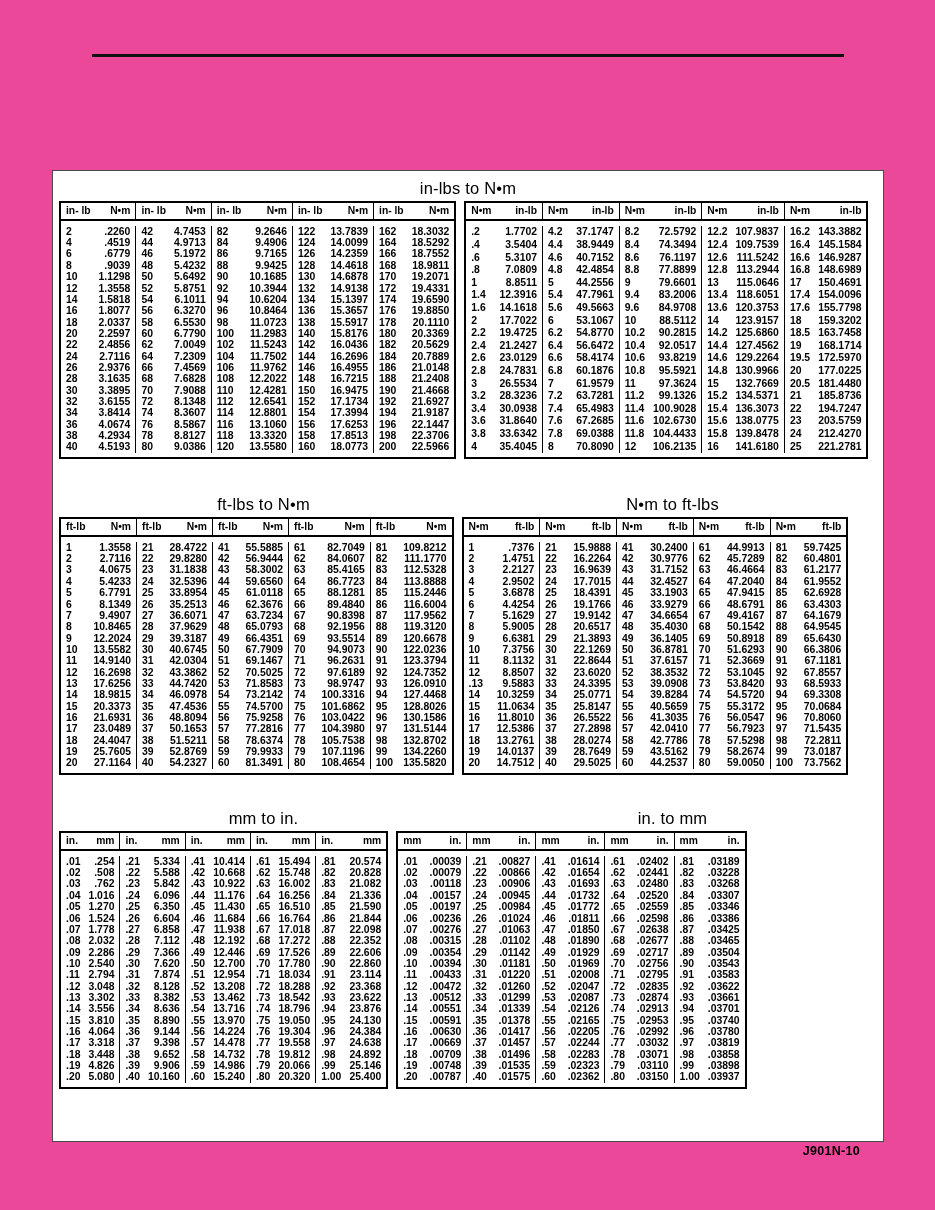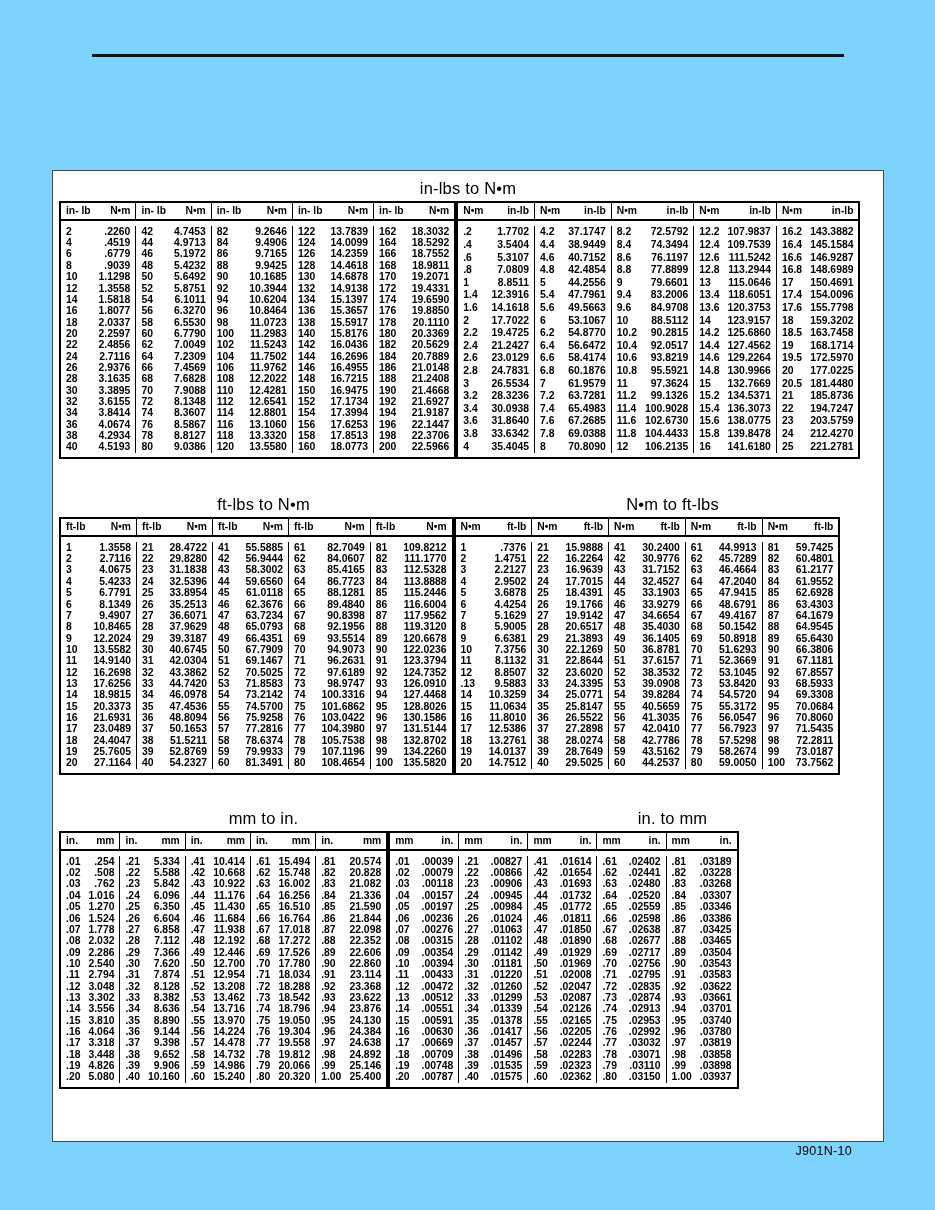--- a/index.html
+++ b/index.html
@@ -6,21 +6,21 @@
   body{
     width:935px;height:1210px;
     background:#ffffff;
     font-family:"Liberation Sans", sans-serif;
     color:#000;
     position:relative;
     overflow:hidden;
   }
   .page{
     position:absolute;inset:0;
-    background:#7dd3fc;
+    background:#ec4899;
   }
   
   .top-rule{
     position:absolute;
     left:92px;top:54px;width:752px;height:3px;
     background:#111;
   }
   
   .frame{
     position:absolute;
@@ -46,21 +46,21 @@
     flex:1 1 0;
     text-align:center;
     font-size:16.5px;
     letter-spacing:.2px;
     white-space:nowrap;
   }
 
   .tables{
     display:flex;
     width:100%;
-    gap:0;
+    gap:8px;
   }
   table.conv{
     border-collapse:collapse;
     border:2.2px solid #000;
     background:#fff;
     table-layout:fixed;
   }
   table.conv th{
     font-size:10.3px;
     font-weight:bold;
@@ -83,22 +83,22 @@
   
   table.conv td.k.sep, table.conv th.k.sep{border-left:1.6px solid #000;}
   
   tr.pad td{height:5px;line-height:5px;padding:0;}
   tr.padb td{height:4px;line-height:4px;padding:0;}
   .code-wrap{
     position:absolute;
     left:52px;top:1142px;width:832px;height:30px;
   }
   .code-wrap span{
-    position:absolute;right:32px;top:2px;
-    font-size:12.5px;font-weight:normal;letter-spacing:.3px;
+    position:absolute;right:24px;top:2px;
+    font-size:12.5px;font-weight:bold;letter-spacing:.3px;
   }
 </style>
 </head>
 <body>
 
 <div class="page">
 
   <div class="top-rule"></div>
 
   <div class="frame">

